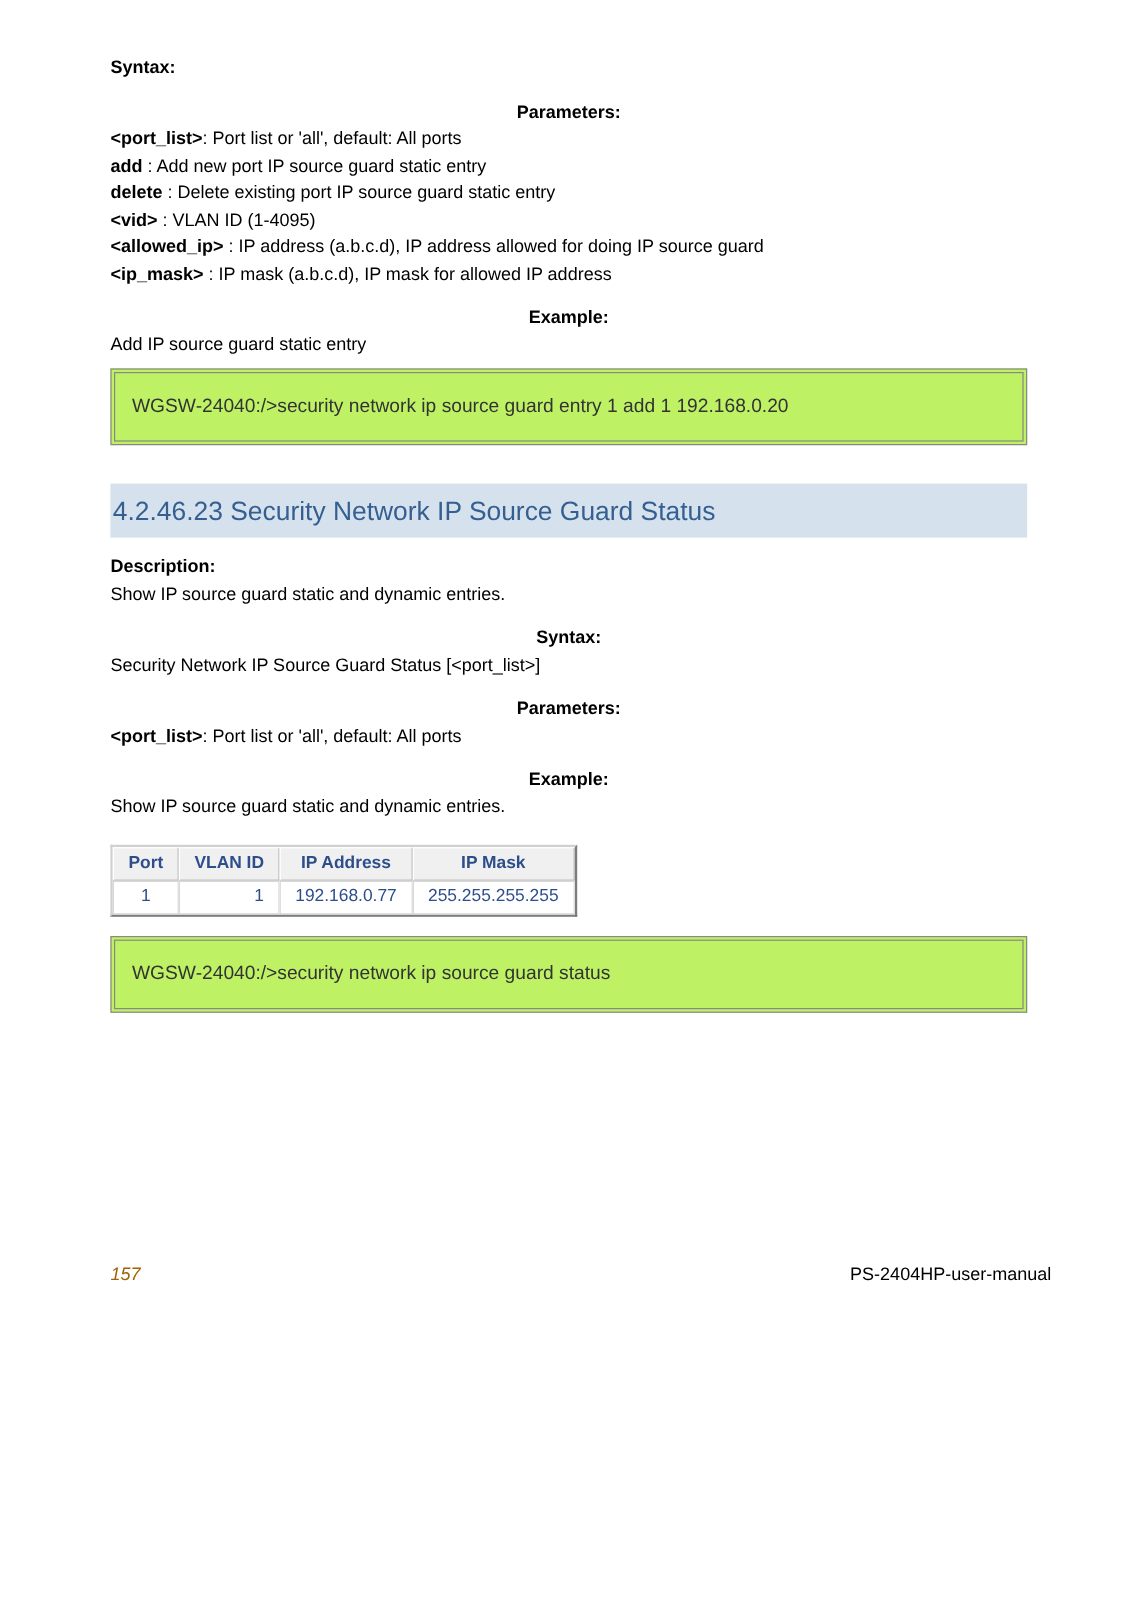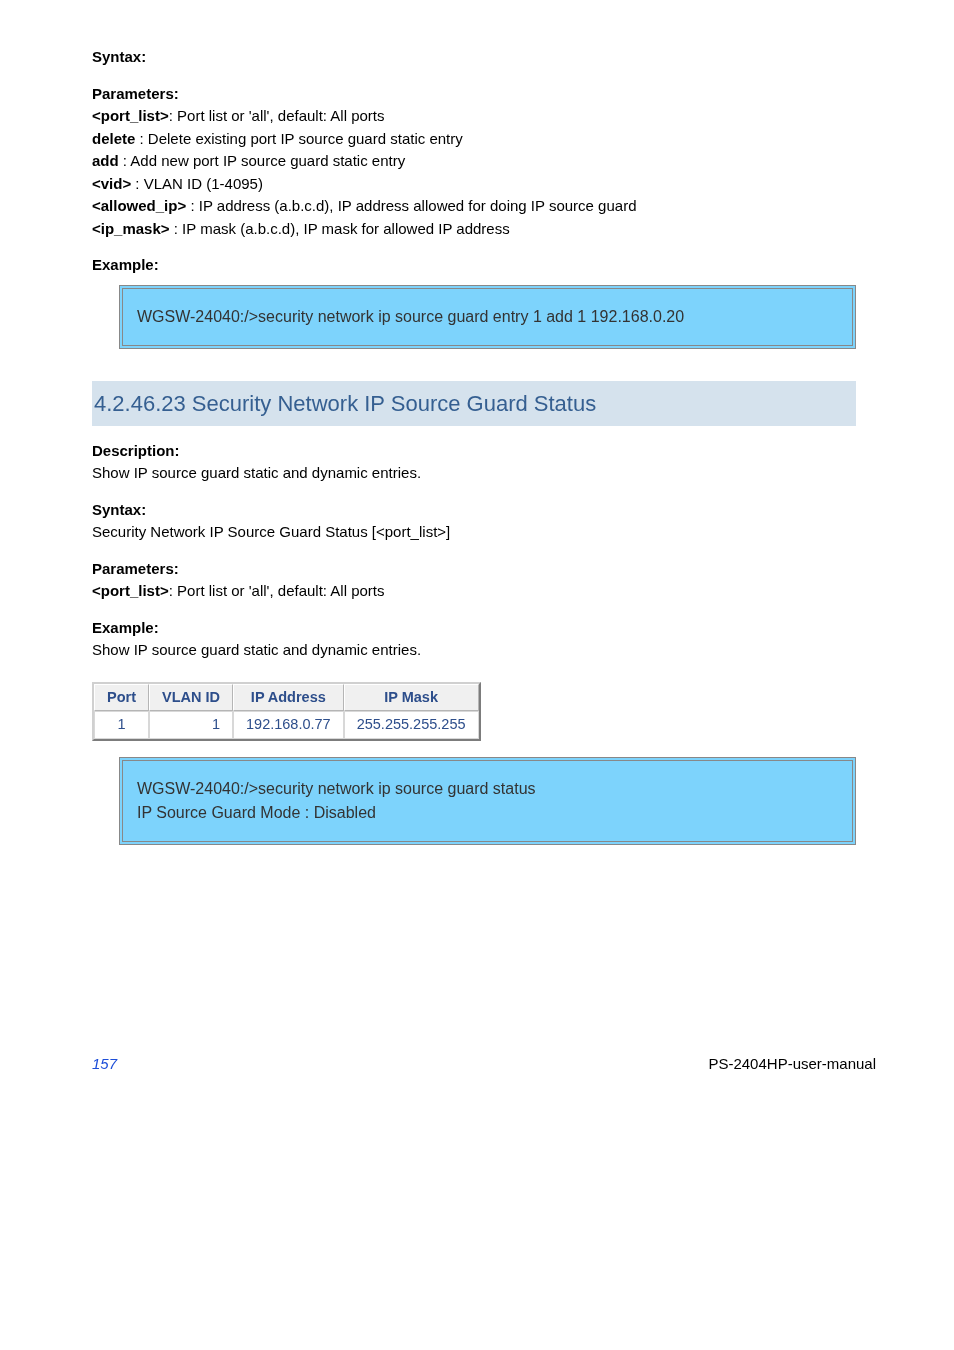--- a/index.html
+++ b/index.html
@@ -24,28 +24,27 @@
     background: #d5e2ed;
     color: #355f91;
     font-size: 22px;
     font-weight: 400;
     padding: 6px 0 6px 2px;
     margin: 32px 0 14px 0;
   }
   .indent1 { padding-left: 0px; }
   .cmdbox {
     border: 4px double #888;
-    background: #7dd3fc;
+    background: #bef264;
     padding: 16px 14px;
     margin-top: 8px;
     margin-bottom: 8px;
     color: #333;
     font-size: 16px;
     line-height: 1.5;
-    margin-left: 27px;
   }
   .table-wrap {
     margin-top: 20px;
     margin-bottom: 16px;
   }
   table.ipsg {
     border-collapse: separate;
     border-spacing: 0;
     border: 2px outset #d0d0d0;
     font-family: Arial, sans-serif;
@@ -73,42 +72,43 @@
   .footer {
     position: relative;
     margin-top: 160px;
     padding: 0 78px 0 92px;
     display: flex;
     justify-content: space-between;
     font-size: 15px;
   }
   .footer .pageno {
     font-style: italic;
-    color: #1d4ed8;
+    color: #a16207;
   }
-  .spaced { margin-top: 14px; }
+  .spaced { margin-top: 14px; text-align: center; }
   .param-tag { font-weight: 600; }
 </style>
 </head>
 <body>
 
 <div class="page">
 
   <div>
     <div class="sec-label">Syntax:</div>
 
     <div class="sec-label spaced">Parameters:</div>
     <div><span class="param-tag">&lt;port_list&gt;</span><span>: Port list or 'all', default: All ports</span></div>
+    <div><span class="param-tag">add</span><span>           : Add new port IP source guard static entry</span></div>
     <div><span class="param-tag">delete</span><span>         : Delete existing port IP source guard static entry</span></div>
-    <div><span class="param-tag">add</span><span>           : Add new port IP source guard static entry</span></div>
     <div><span class="param-tag">&lt;vid&gt;</span><span>       : VLAN ID (1-4095)</span></div>
     <div><span class="param-tag">&lt;allowed_ip&gt;</span><span> : IP address (a.b.c.d), IP address allowed for doing IP source guard</span></div>
     <div><span class="param-tag">&lt;ip_mask&gt;</span><span>    : IP mask (a.b.c.d), IP mask for allowed IP address</span></div>
 
     <div class="sec-label spaced">Example:</div>
+    <div>Add IP source guard static entry</div>
 
     <div class="cmdbox">
       <div>WGSW-24040:/&gt;security network ip source guard entry 1 add 1 192.168.0.20</div>
     </div>
   </div>
 
   <div class="h2">4.2.46.23  Security Network IP Source Guard Status</div>
 
   <div>
     <div class="sec-label">Description:</div>
@@ -139,21 +139,20 @@
             <td style="text-align:right">1</td>
             <td style="text-align:right">192.168.0.77</td>
             <td style="text-align:left">255.255.255.255</td>
           </tr>
         </tbody>
       </table>
     </div>
 
     <div class="cmdbox">
       <div>WGSW-24040:/&gt;security network ip source guard status</div>
-      <div>IP Source Guard Mode : Disabled</div>
     </div>
   </div>
 
 </div>
 
 <div class="footer">
   <span class="pageno">157</span>
   <span>PS-2404HP-user-manual</span>
 </div>
 

